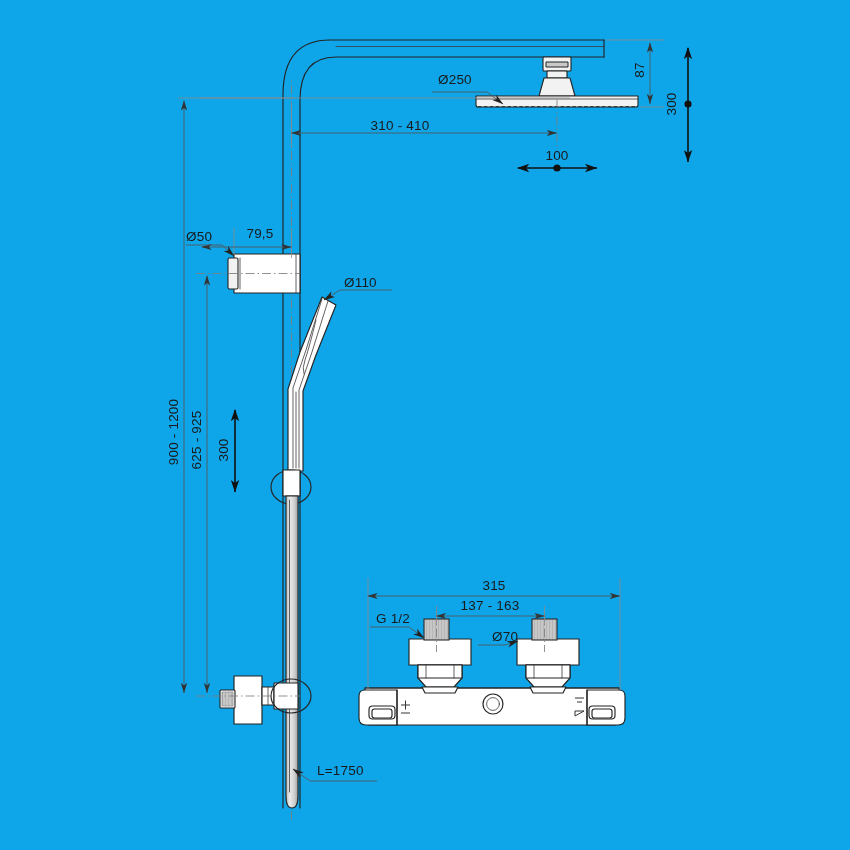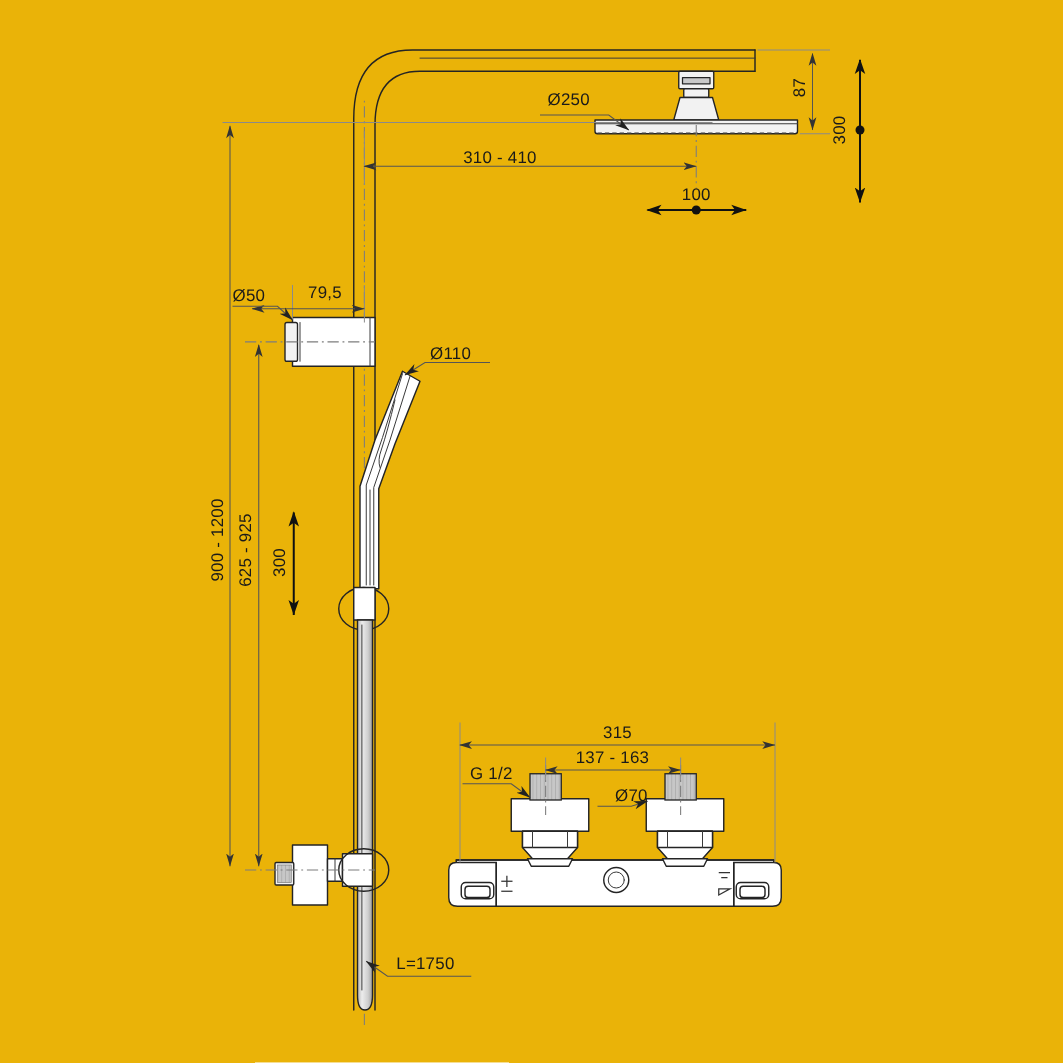--- a/index.html
+++ b/index.html
@@ -8,21 +8,21 @@
     padding: 0;
     background: #ffffff;
   }
   body {
     font-family: "Liberation Sans", sans-serif;
   }
   #sheet {
     position: relative;
     width: 850px;
     height: 850px;
-    background: #eab308;
+    background: #0ea5e9;
     overflow: hidden;
   }
   #sheet svg {
     position: absolute;
     top: 0;
     left: 0;
     width: 850px;
     height: 850px;
   }
   .dimtext {

